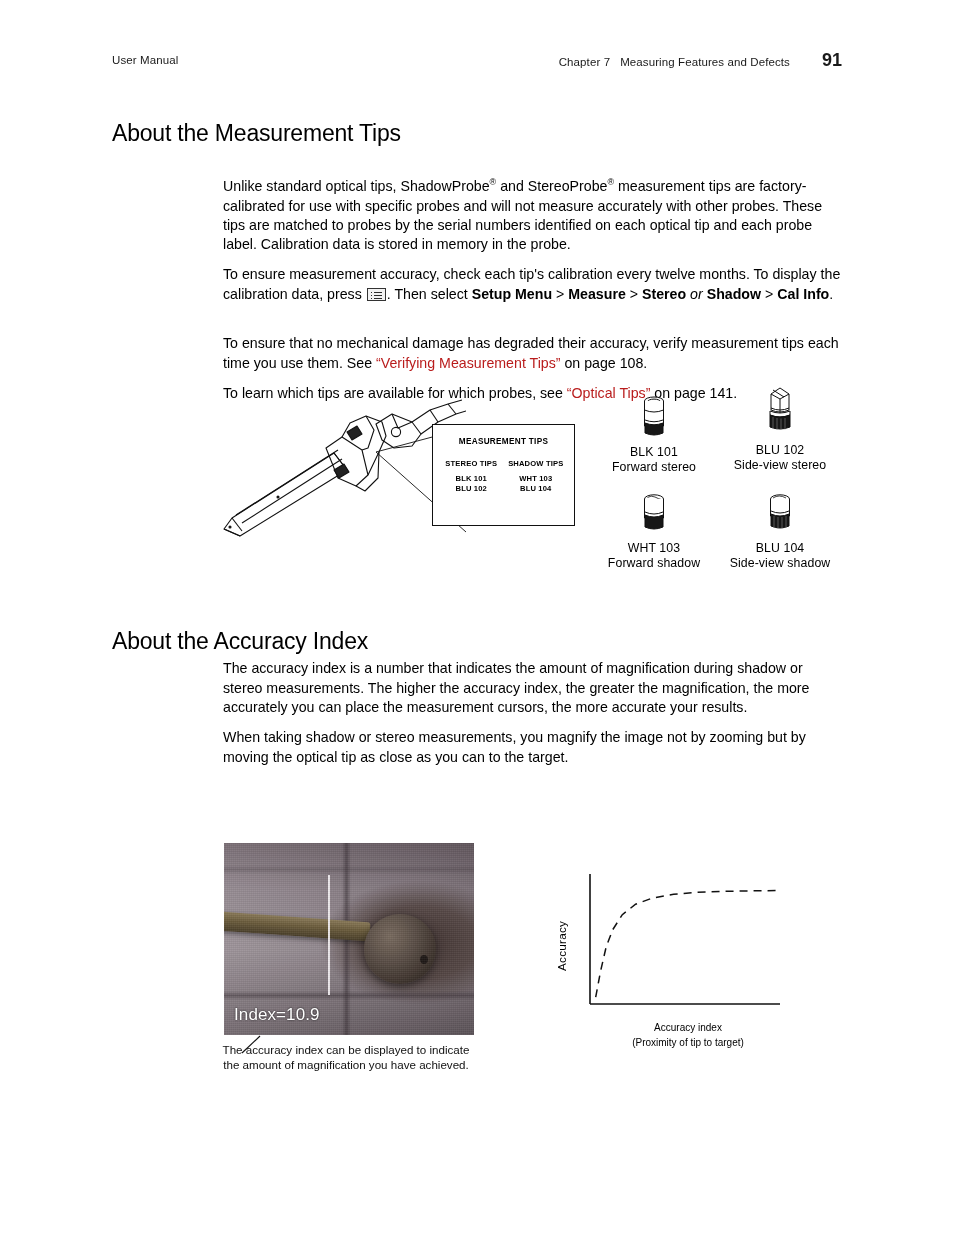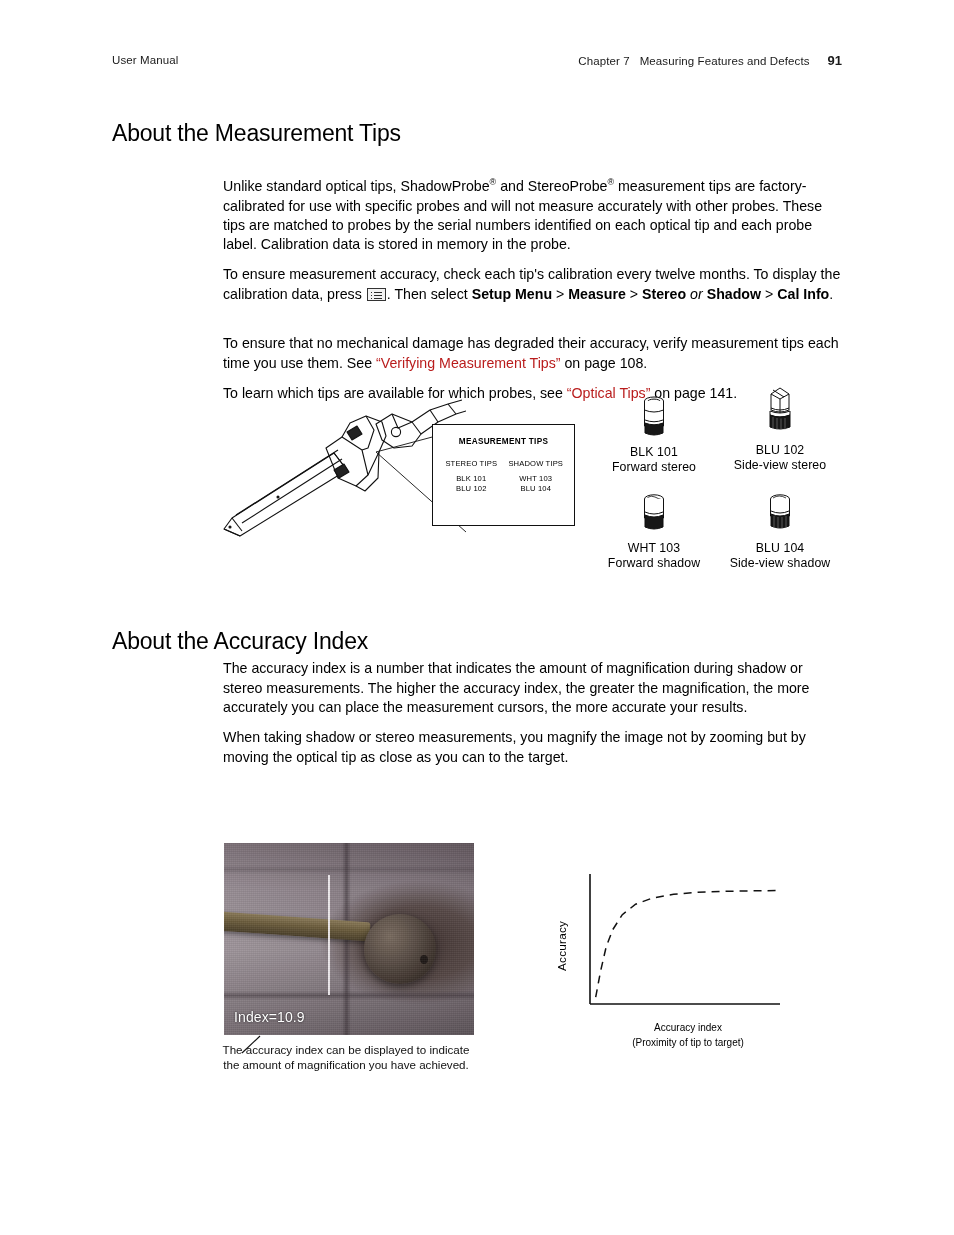--- a/index.html
+++ b/index.html
@@ -36,22 +36,22 @@
   .header-left { letter-spacing: 0.1px; }
   .header-right {
     display: flex;
     align-items: baseline;
     gap: 10px;
   }
   .header-chapter { letter-spacing: 0.1px; }
   .header-title { letter-spacing: 0.1px; }
   .header-page {
     font-weight: bold;
-    font-size: 13px;
-    margin-left: 8px;
+    font-size: 18px;
+    margin-left: 22px;
   }
 
   
   h1.section-heading {
     position: absolute;
     left: 112px;
     margin: 0;
     font-size: 23px;
     font-weight: normal;
     letter-spacing: -0.2px;
@@ -141,20 +141,21 @@
     text-align: center;
     font-size: 8.2px;
     font-weight: bold;
     letter-spacing: 0.3px;
   }
   .callout-cols {
     position: absolute;
     left: 6px; right: 6px;
     top: 34px;
     display: flex;
+    font-weight: bold;
   }
   .callout-col {
     flex: 1;
     text-align: center;
     font-size: 7.6px;
     line-height: 10.6px;
     letter-spacing: 0.15px;
   }
   .callout-col .ch { margin-bottom: 4px; }
 
@@ -270,21 +271,21 @@
     inset: 0;
     opacity: .22;
     background-image:
       repeating-linear-gradient(0deg, rgba(255,255,255,.16) 0 1px, rgba(0,0,0,.16) 1px 2px),
       repeating-linear-gradient(90deg, rgba(255,255,255,.10) 0 1px, rgba(0,0,0,.10) 1px 2px);
   }
   .photo .index-label {
     position: absolute;
     left: 10px;
     bottom: 10px;
-    font-size: 14px;
+    font-size: 17px;
     color: #ffffff;
     text-shadow: 0 0 2px rgba(0,0,0,.85);
     letter-spacing: 0.1px;
   }
   .leader {
     position: absolute;
     left: 16px;
     top: 192px;
     width: 22px;
     height: 19px;

